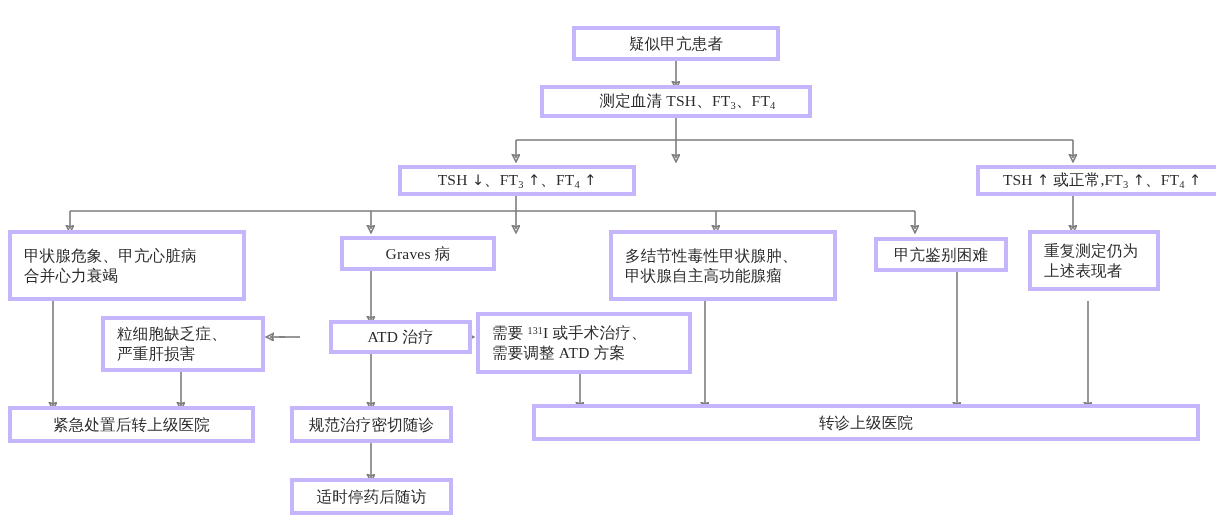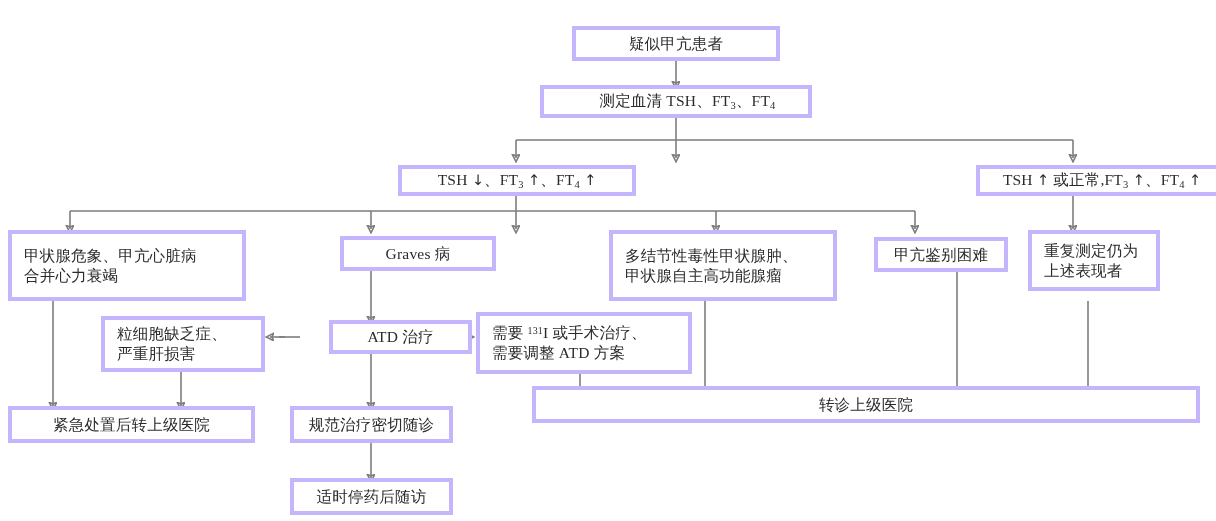--- a/index.html
+++ b/index.html
@@ -170,17 +170,17 @@
   </div>
 
   <div class="node" style="left:290px; top:406px; width:163px; height:37px;">
     <span class="txt">规范治疗密切随诊</span>
   </div>
 
   <div class="node" style="left:290px; top:478px; width:163px; height:37px;">
     <span class="txt">适时停药后随访</span>
   </div>
 
-  <div class="node" style="left:532px; top:386px; width:668px; height:37px;">
+  <div class="node" style="left:532px; top:404px; width:668px; height:37px;">
     <span class="txt">转诊上级医院</span>
   </div>
 
 </div>
 
 </body></html>

